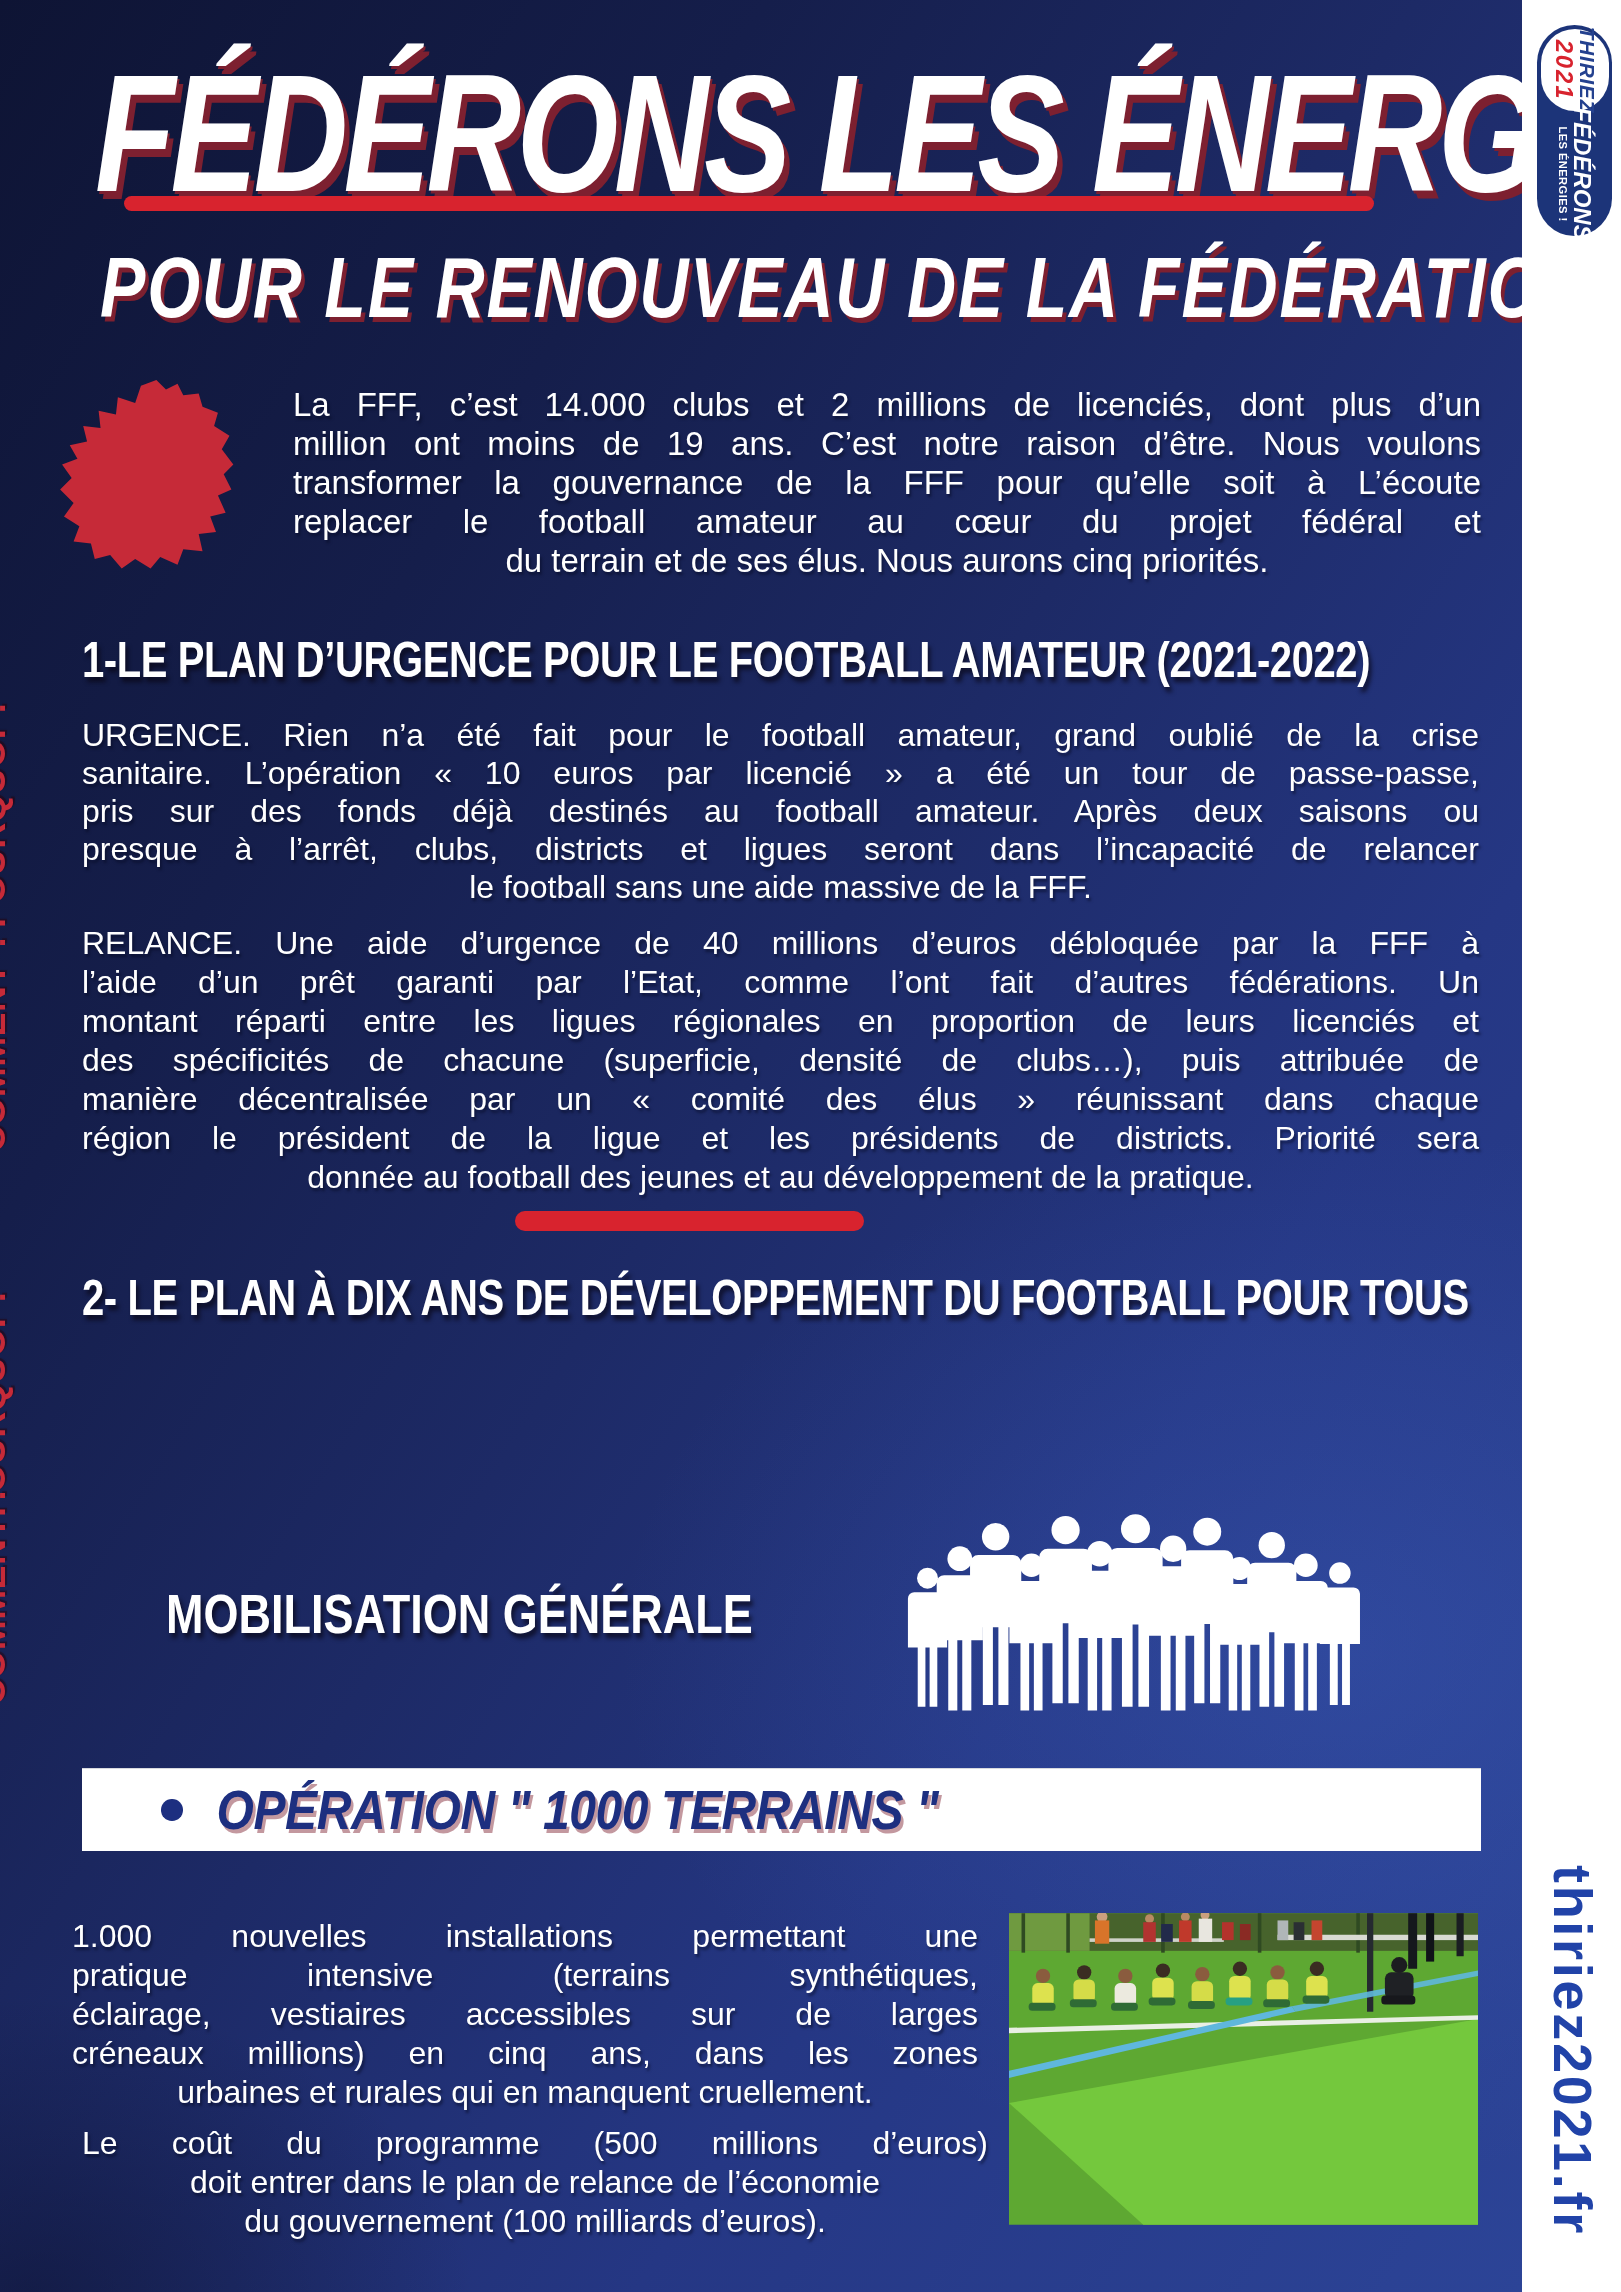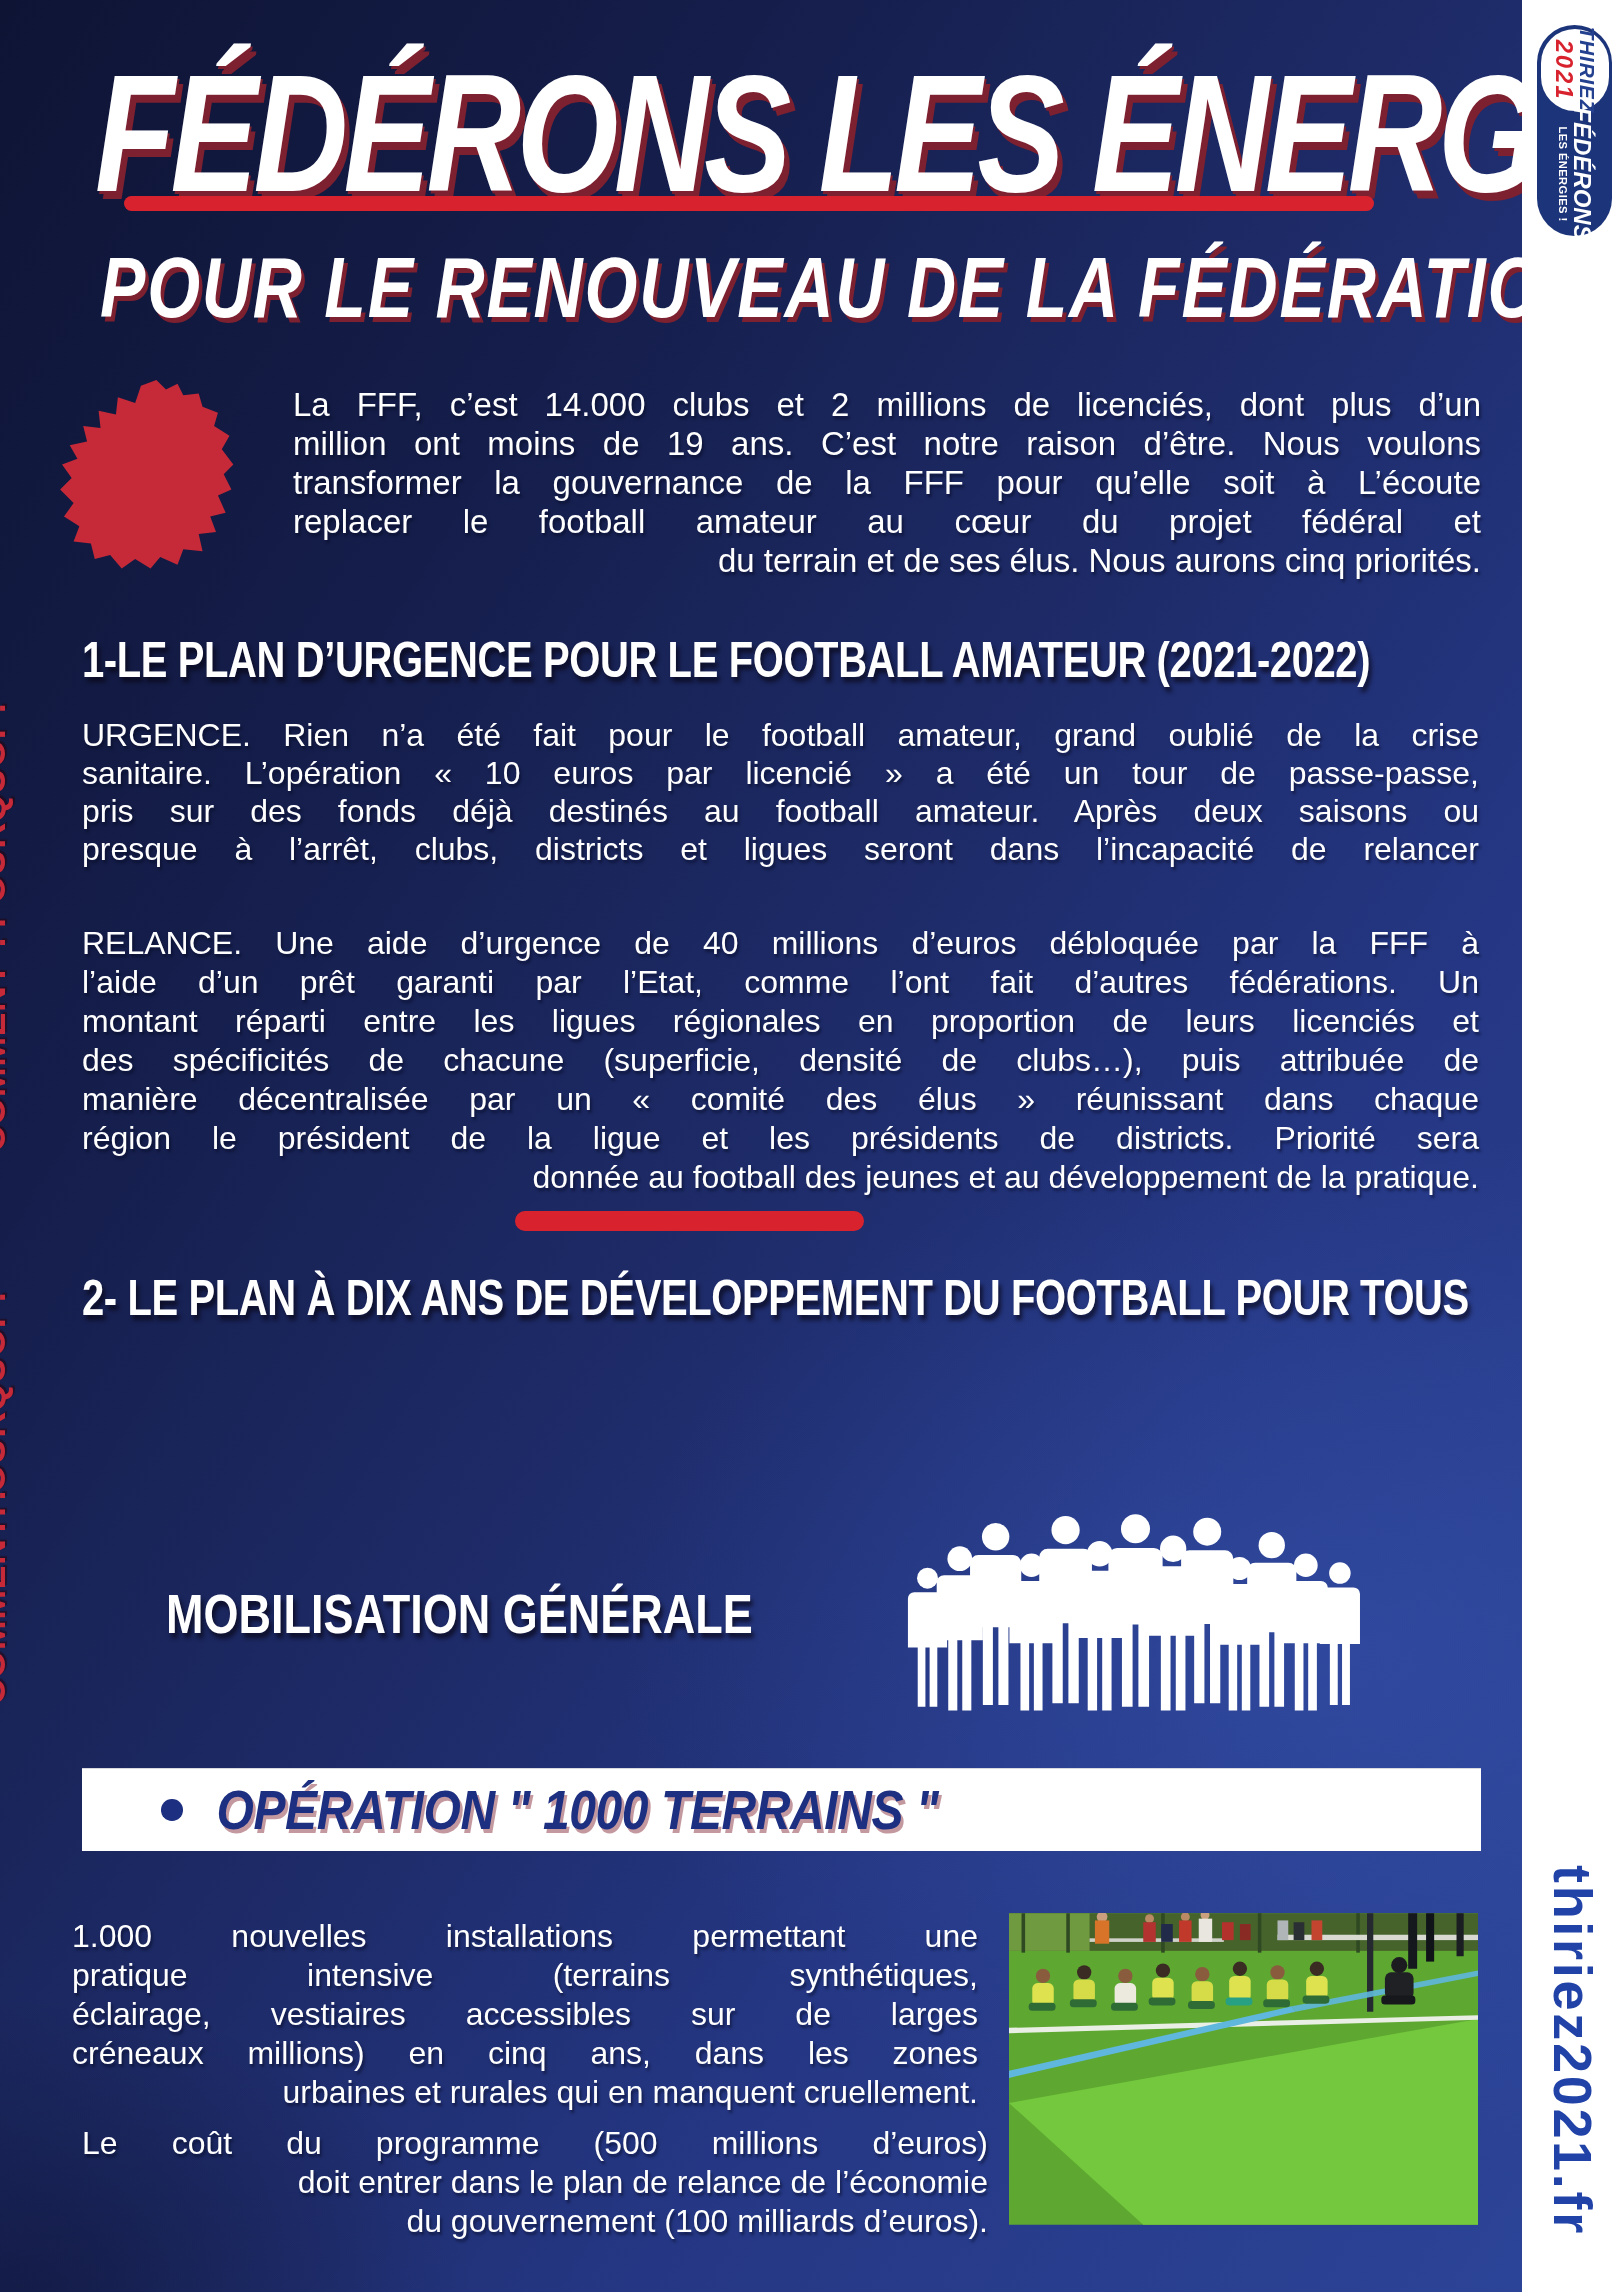--- a/index.html
+++ b/index.html
@@ -45,21 +45,21 @@
   .badge-year{font-weight:bold;font-style:italic;font-size:24px;color:#d8232e;letter-spacing:1.8px;}
   .badge-body{position:absolute;left:0;top:86px;width:75px;height:125px;}
   .badge-rot2{position:absolute;left:50%;top:50%;transform:translate(-50%,-50%) rotate(90deg);
     text-align:center;line-height:1.0;white-space:nowrap;}
   .badge-slogan1{font-weight:bold;font-style:italic;font-size:24px;color:#ffffff;}
   .badge-slogan2{font-weight:bold;font-size:11.2px;color:#ffffff;letter-spacing:0.4px;margin-top:1.8px;}
   
   .para{position:absolute;color:#ffffff;font-size:32px;
     text-shadow:1.8px 2.7px 2.7px rgba(6,10,32,.55);}
   .para .jl{text-align:justify;text-align-last:justify;}
-  .para .nl{text-align:right;}
+  .para .nl{text-align:center;}
   .intro{left:293px;top:385px;width:1188px;font-size:33px;line-height:39px;}
   .urgence{left:82px;top:716px;width:1397px;line-height:38px;}
   .relance{left:82px;top:924px;width:1397px;line-height:39px;}
   .ambition{left:82px;top:1349px;width:1397px;line-height:41px;}
   .installations{left:72px;top:1917px;width:906px;line-height:39px;}
   .cout{left:82px;top:2124px;width:906px;line-height:39px;}
   .sec-heading{
     position:absolute;left:82px;white-space:nowrap;color:#ffffff;
     font-weight:bold;font-size:40px;letter-spacing:-0.4px;
     transform:scaleY(1.25);transform-origin:top left;
@@ -127,20 +127,21 @@
     <div class="nl">du terrain et de ses élus. Nous aurons cinq priorités.</div>
   </div>
 
   <div class="sec-heading h1">1-LE PLAN D’URGENCE POUR LE FOOTBALL AMATEUR (2021-2022)</div>
   <div class="vlabel why1">POURQUOI ?</div>
   <div class="para urgence">
     <div class="jl">URGENCE. Rien n’a été fait pour le football amateur, grand oublié de la crise</div>
     <div class="jl">sanitaire. L’opération « 10 euros par licencié » a été un tour de passe-passe,</div>
     <div class="jl">pris sur des fonds déjà destinés au football amateur. Après deux saisons ou</div>
     <div class="jl">presque à l’arrêt, clubs, districts et ligues seront dans l’incapacité de relancer</div>
+    <div class="nl">le football sans une aide massive de la FFF.</div>
   </div>
   <div class="vlabel how1">COMMENT ?</div>
   <div class="para relance">
     <div class="jl">RELANCE. Une aide d’urgence de 40 millions d’euros débloquée par la FFF à</div>
     <div class="jl">l’aide d’un prêt garanti par l’Etat, comme l’ont fait d’autres fédérations. Un</div>
     <div class="jl">montant réparti entre les ligues régionales en proportion de leurs licenciés et</div>
     <div class="jl">des spécificités de chacune (superficie, densité de clubs…), puis attribuée de</div>
     <div class="jl">manière décentralisée par un « comité des élus » réunissant dans chaque</div>
     <div class="jl">région le président de la ligue et les présidents de districts. Priorité sera</div>
     <div class="nl">donnée au football des jeunes et au développement de la pratique.</div>

